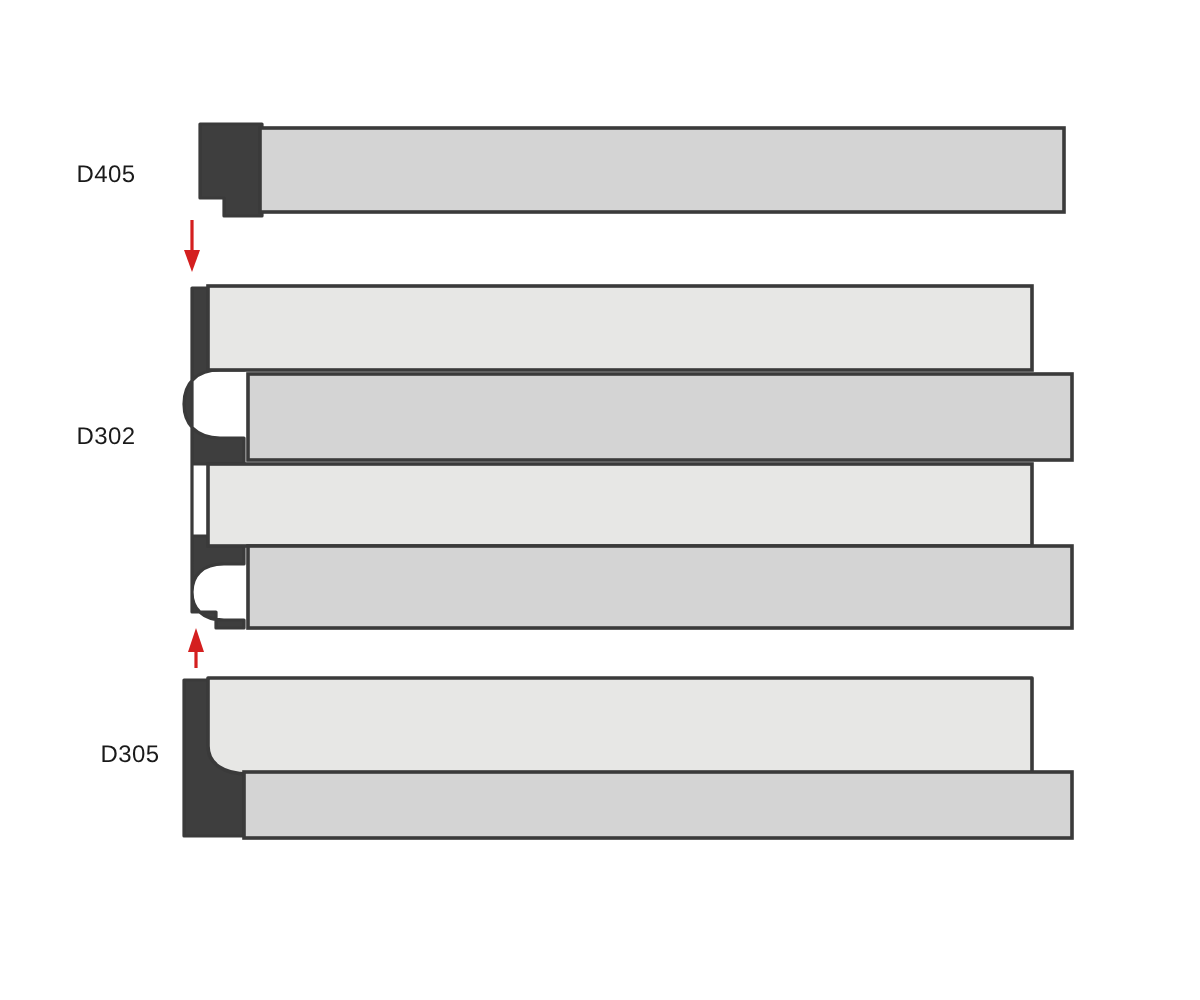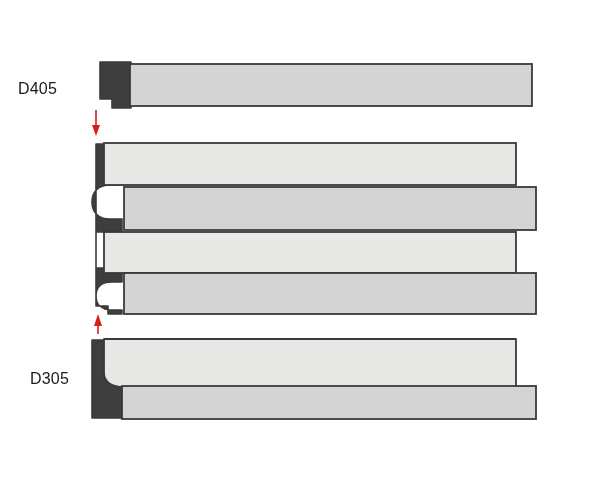--- a/index.html
+++ b/index.html
@@ -15,25 +15,25 @@
     overflow: hidden;
   }
   #diagram-root {
     position: relative;
     width: 600px;
     height: 500px;
   }
   .profile-label {
     position: absolute;
     font-family: "Liberation Sans", sans-serif;
-    font-size: 16px;
+    font-size: 12px;
     color: #1a1a1a;
     letter-spacing: 0.2px;
     white-space: nowrap;
-    text-align: left;
+    text-align: center;
     width: 70px;
   }
   #label-d405 { left: 18px; top: 80px; }
   #label-d302 { left: 18px; top: 211px; }
   #label-d305 { left: 30px; top: 370px; }
   svg.layer {
     position: absolute;
     left: 0;
     top: 0;
   }
@@ -98,16 +98,17 @@
     <path d="M 92,340 L 122,340 L 122,418 L 92,418 Z" fill="#3e3e3e" stroke="#3a3a3a" stroke-width="1.6" stroke-linejoin="round"></path>
 
     <path d="M 104,339 L 516,339 L 516,387 L 124,387
              C 112,387 104,382 104,373 Z" fill="#e7e7e5" stroke="#3a3a3a" stroke-width="1.8" stroke-linejoin="round"></path>
 
     <rect x="122" y="386" width="414" height="33" fill="#d4d4d4" stroke="#3a3a3a" stroke-width="1.8"></rect>
   </svg>
 
   <div class="profile-label" id="label-d405">D405</div>
 
+  <div class="profile-label" id="label-d302">D302</div>
 
   <div class="profile-label" id="label-d305">D305</div>
 
 </div>
 
 </body></html>

